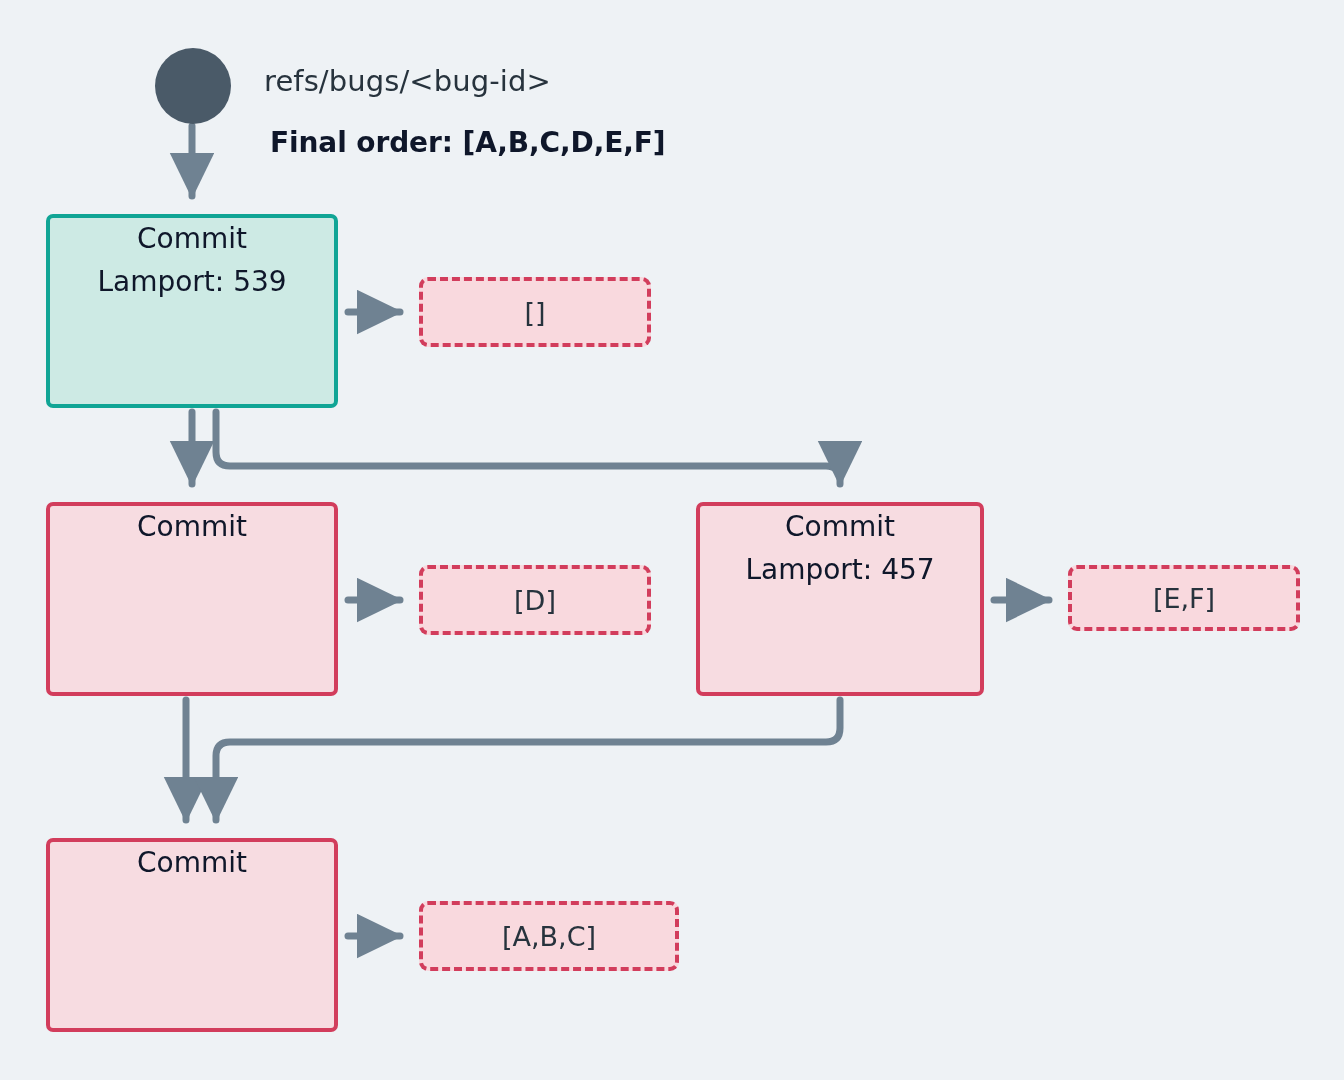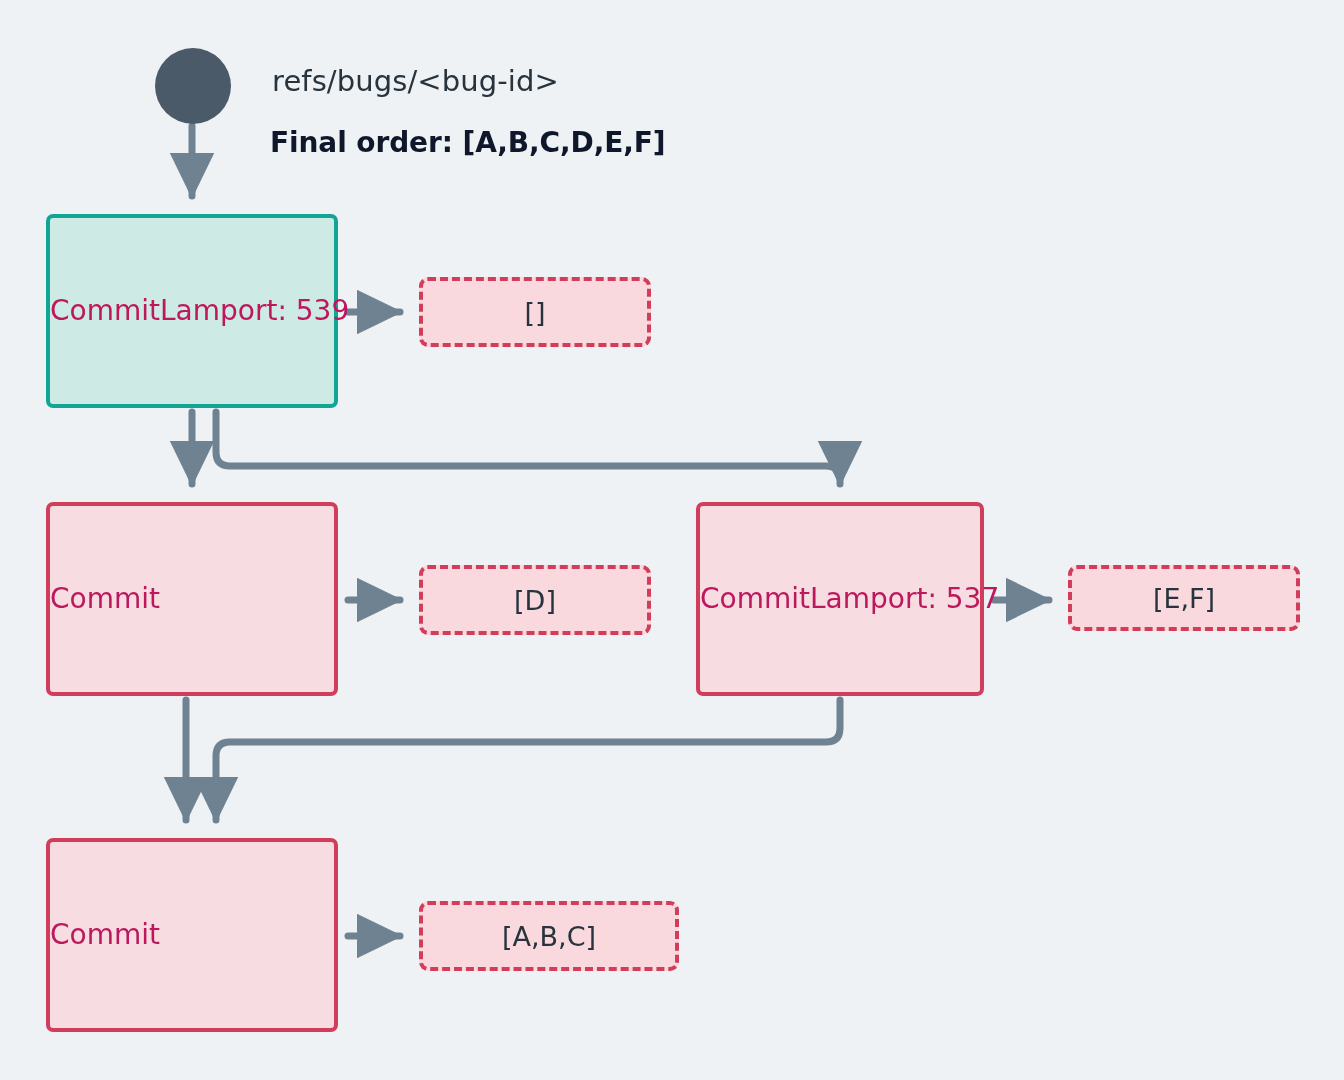--- a/index.html
+++ b/index.html
@@ -32,21 +32,21 @@
     left: 155px;
     top: 48px;
     width: 76px;
     height: 76px;
     border-radius: 50%;
     background: #4a5a68;
   }
 
   .ref-label {
     position: absolute;
-    left: 272px;
+    left: 264px;
     top: 64px;
     font-size: 29px;
     color: #27333d;
     white-space: nowrap;
     letter-spacing: 0.1px;
   }
   .order-label {
     position: absolute;
     left: 270px;
     top: 126px;
@@ -55,26 +55,26 @@
     color: #0f172a;
     white-space: nowrap;
     letter-spacing: -0.1px;
   }
 
   .commit-box {
     position: absolute;
     box-sizing: border-box;
     border-radius: 7px;
     display: flex;
-    flex-direction: row;
+    flex-direction: column;
     align-items: center;
     justify-content: flex-start;
     text-align: center;
     font-size: 28px;
-    color: #be185d;
+    color: #0f172a;
     line-height: 1.52;
   }
   .commit-box.head {
     background: #cdeae4;
     border: 4px solid #10a595;
   }
   .commit-box.normal {
     background: #f7dce1;
     border: 4px solid #d23d5c;
   }
@@ -147,21 +147,21 @@
   </div>
   <div class="list-box" id="l864">[]</div>
 
   <div class="commit-box normal" id="c246">
     <span class="ln">Commit</span>
   </div>
   <div class="list-box" id="l246">[D]</div>
 
   <div class="commit-box normal" id="c537">
     <span class="ln">Commit</span>
-    <span class="ln">Lamport: 537</span>
+    <span class="ln">Lamport: 457</span>
   </div>
   <div class="list-box" id="l537">[E,F]</div>
 
   <div class="commit-box normal" id="c127">
     <span class="ln">Commit</span>
   </div>
   <div class="list-box" id="l127">[A,B,C]</div>
 
 </div>
 

